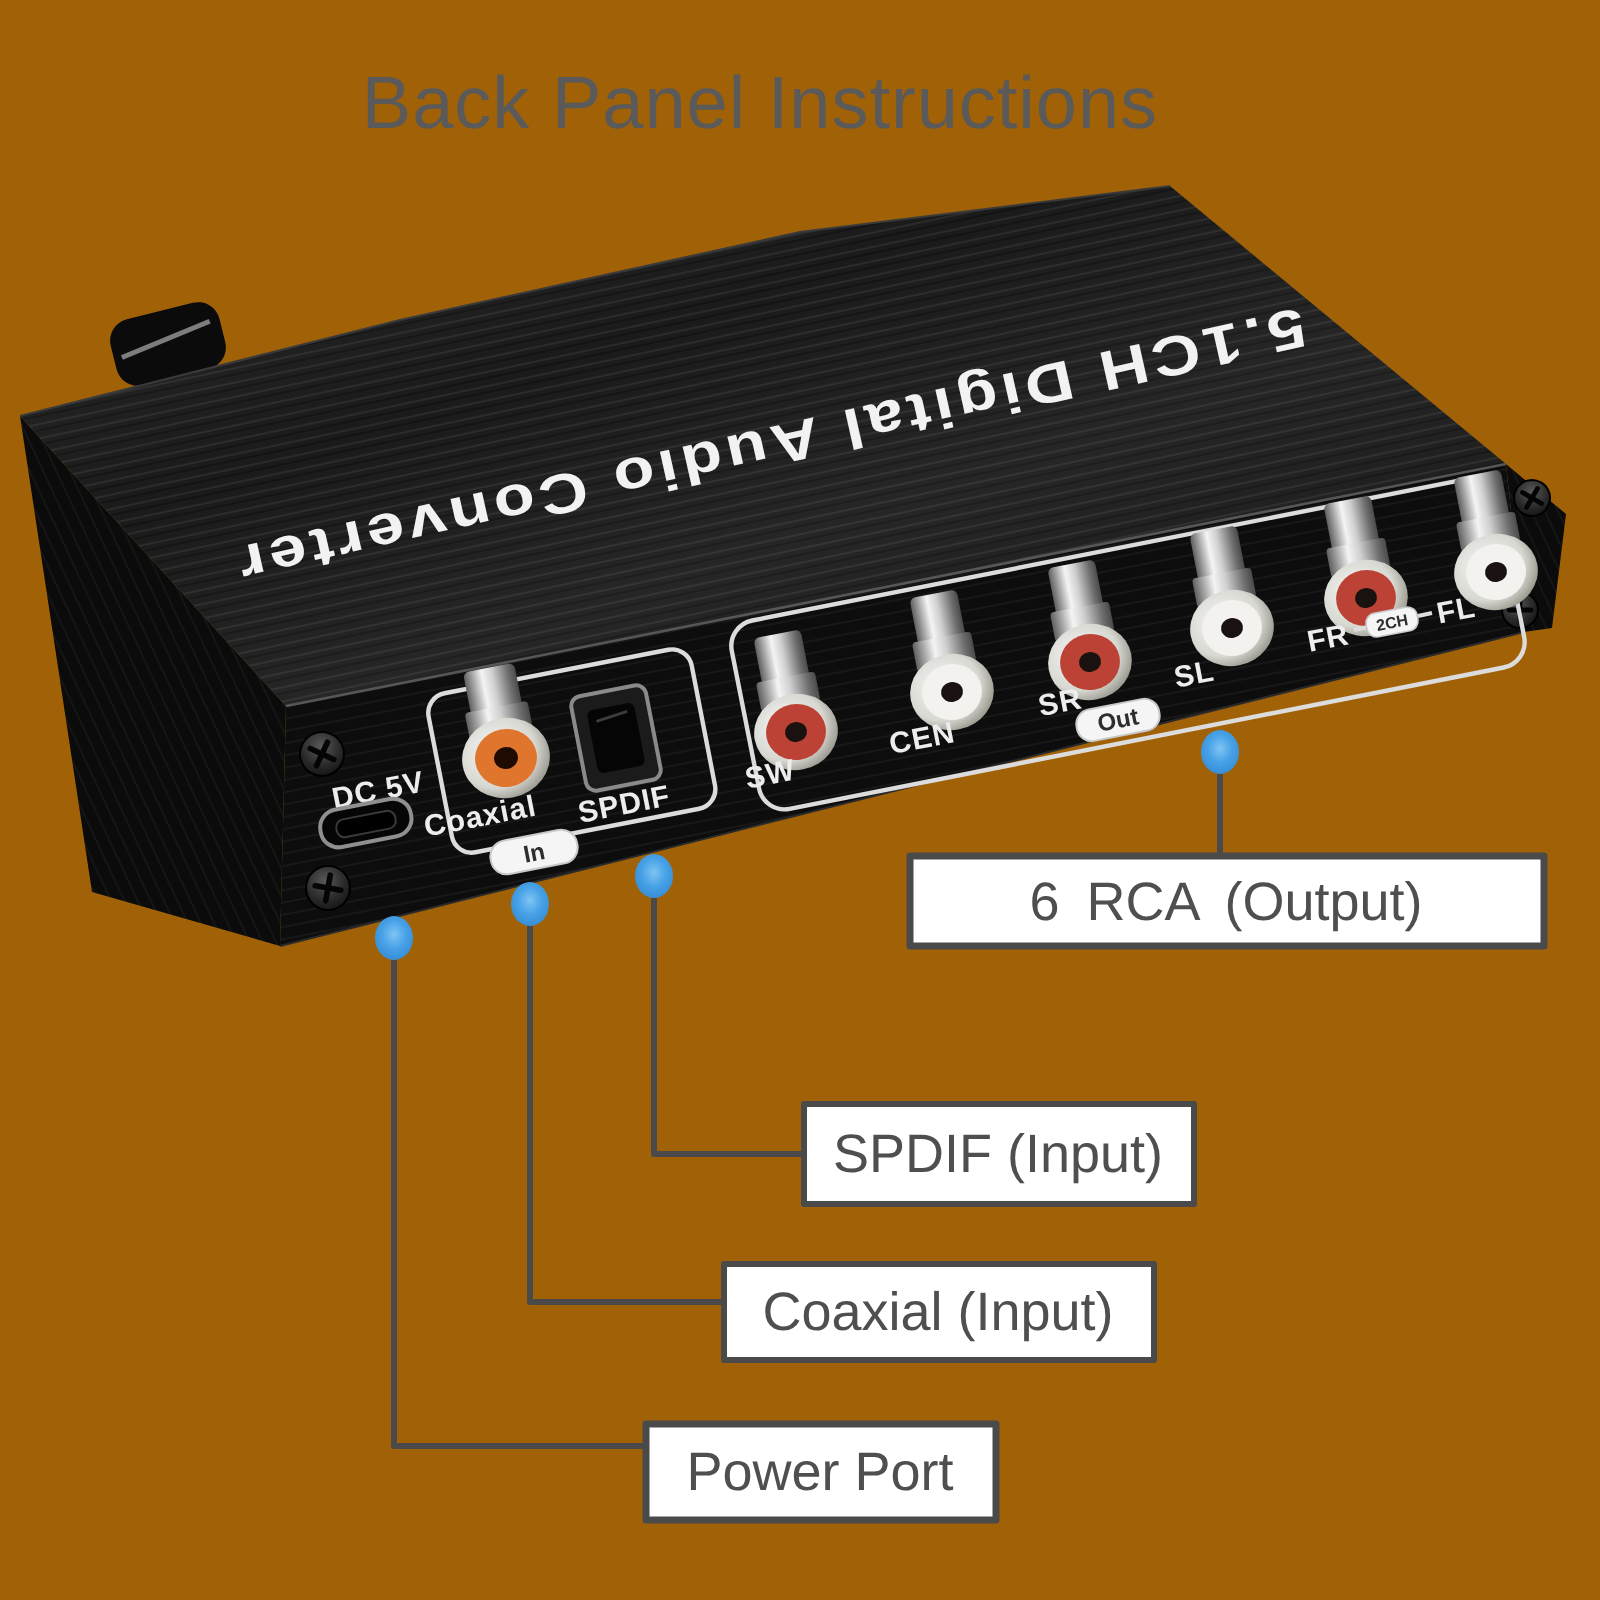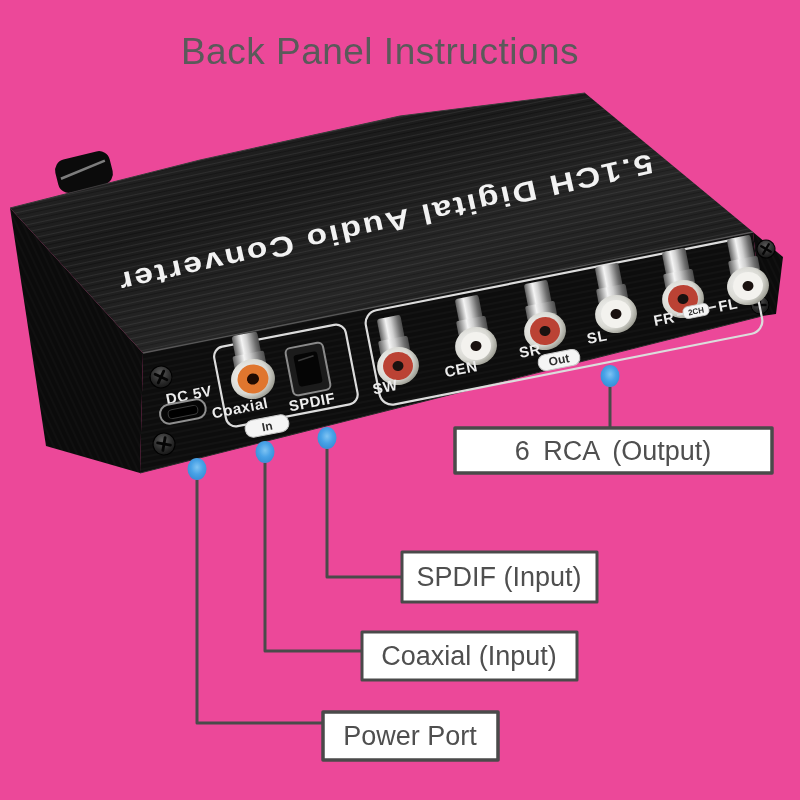--- a/index.html
+++ b/index.html
@@ -1,16 +1,16 @@
 <!DOCTYPE html>
 <html><head>
 <meta charset="utf-8">
 <style>
   html,body{margin:0;padding:0;background:#ffffff;}
-  .stage{width:800px;height:800px;position:relative;background:#ec4899;overflow:hidden;}
+  .stage{width:800px;height:800px;position:relative;background:#a16207;overflow:hidden;}
   svg{display:block;}
   text{font-family:"Liberation Sans","DejaVu Sans",sans-serif;}
   .title-text{font-size:37px;letter-spacing:0.5px;}
   .callout-text{font-size:27px;}
   .panel-text{font-size:15px;font-weight:bold;fill:#ededed;letter-spacing:0.5px;}
   .badge-text{font-size:12px;font-weight:bold;fill:#2e2e2e;}
   .badge-text-sm{font-size:8px;font-weight:bold;fill:#2e2e2e;}
   .top-text{font-size:28px;font-weight:bold;fill:#f2f2f2;}
 </style>
 </head>

